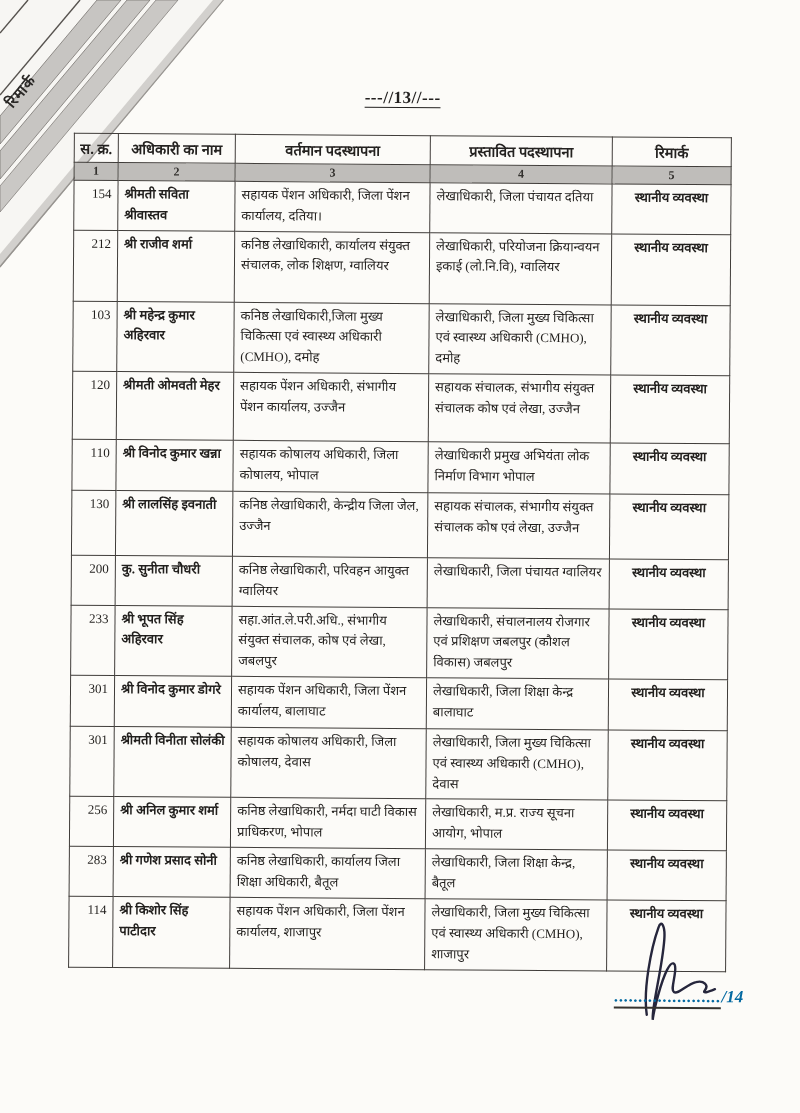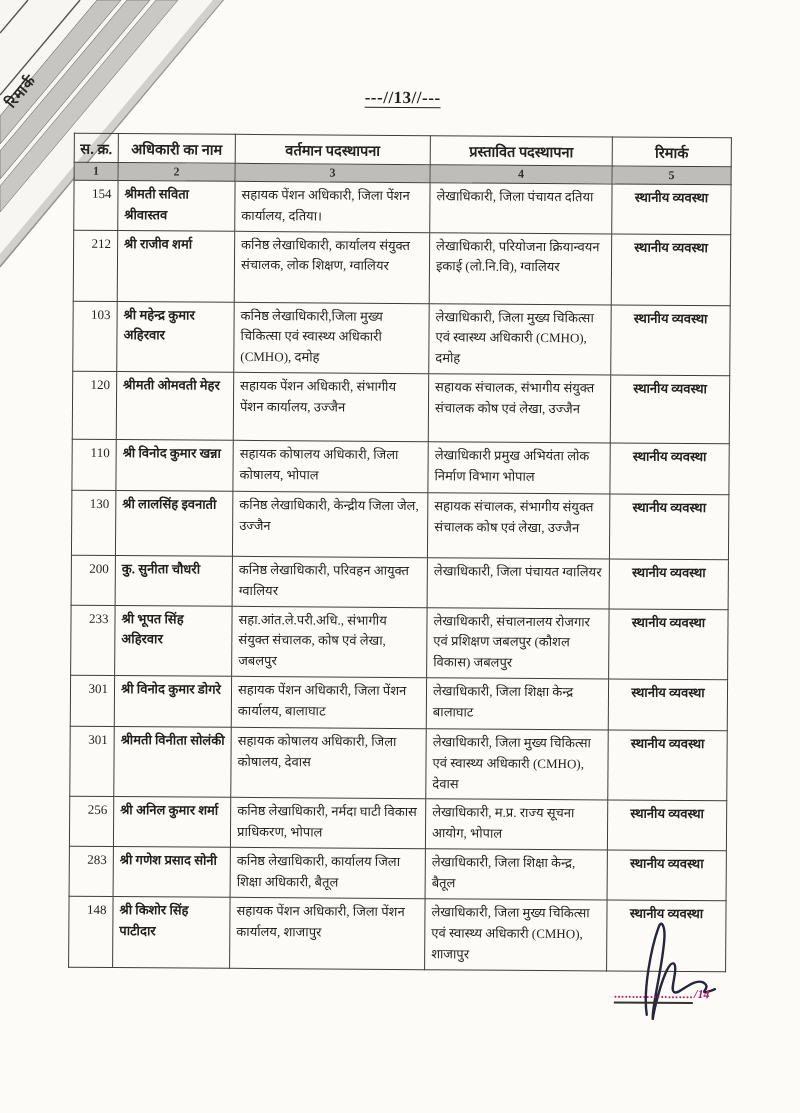--- a/index.html
+++ b/index.html
@@ -57,22 +57,22 @@
   tbody tr:nth-child(6){height:65px}
   tbody tr:nth-child(7){height:48px}
   tbody tr:nth-child(8){height:67px}
   tbody tr:nth-child(9){height:51px}
   tbody tr:nth-child(10){height:69px}
   tbody tr:nth-child(11){height:50px}
   tbody tr:nth-child(12){height:50px}
   tbody tr:nth-child(13){height:67px}
   
   .dotline{
-    position:absolute;left:620px;top:985px;font-size:12px;font-weight:700;
-    white-space:nowrap;color:#be185d;
+    position:absolute;left:620px;top:985px;font-size:17px;font-weight:700;
+    white-space:nowrap;color:#0369a1;
   }
   .dots{border-bottom:2px solid #35332f;padding-bottom:1px;letter-spacing:0.6px;}
   .pref{font-style:italic;margin-left:1px;}
   .signature{position:absolute;left:646px;top:918px;overflow:visible;}
 </style>
 </head>
 <body>
 
 <div>
 
@@ -196,21 +196,21 @@
             <td class="c-remark">स्थानीय व्यवस्था</td>
           </tr>
           <tr>
             <td class="c-sno">283</td>
             <td class="c-name">श्री गणेश प्रसाद सोनी</td>
             <td class="c-body">कनिष्ठ लेखाधिकारी, कार्यालय जिला शिक्षा अधिकारी, बैतूल</td>
             <td class="c-body">लेखाधिकारी, जिला शिक्षा केन्द्र, बैतूल</td>
             <td class="c-remark">स्थानीय व्यवस्था</td>
           </tr>
           <tr>
-            <td class="c-sno">148</td>
+            <td class="c-sno">114</td>
             <td class="c-name">श्री किशोर सिंह पाटीदार</td>
             <td class="c-body">सहायक पेंशन अधिकारी, जिला पेंशन कार्यालय, शाजापुर</td>
             <td class="c-body">लेखाधिकारी, जिला मुख्य चिकित्सा एवं स्वास्थ्य अधिकारी (CMHO), शाजापुर</td>
             <td class="c-remark">स्थानीय व्यवस्था</td>
           </tr>
         </tbody>
     </table>
 
     <svg class="signature" width="84" height="104" viewBox="0 0 84 104">
       <path d="M7,95 C3,70 11,28 18,8 C21,-1 25,6 24,20 C22,48 14,78 13,96 L13,100

